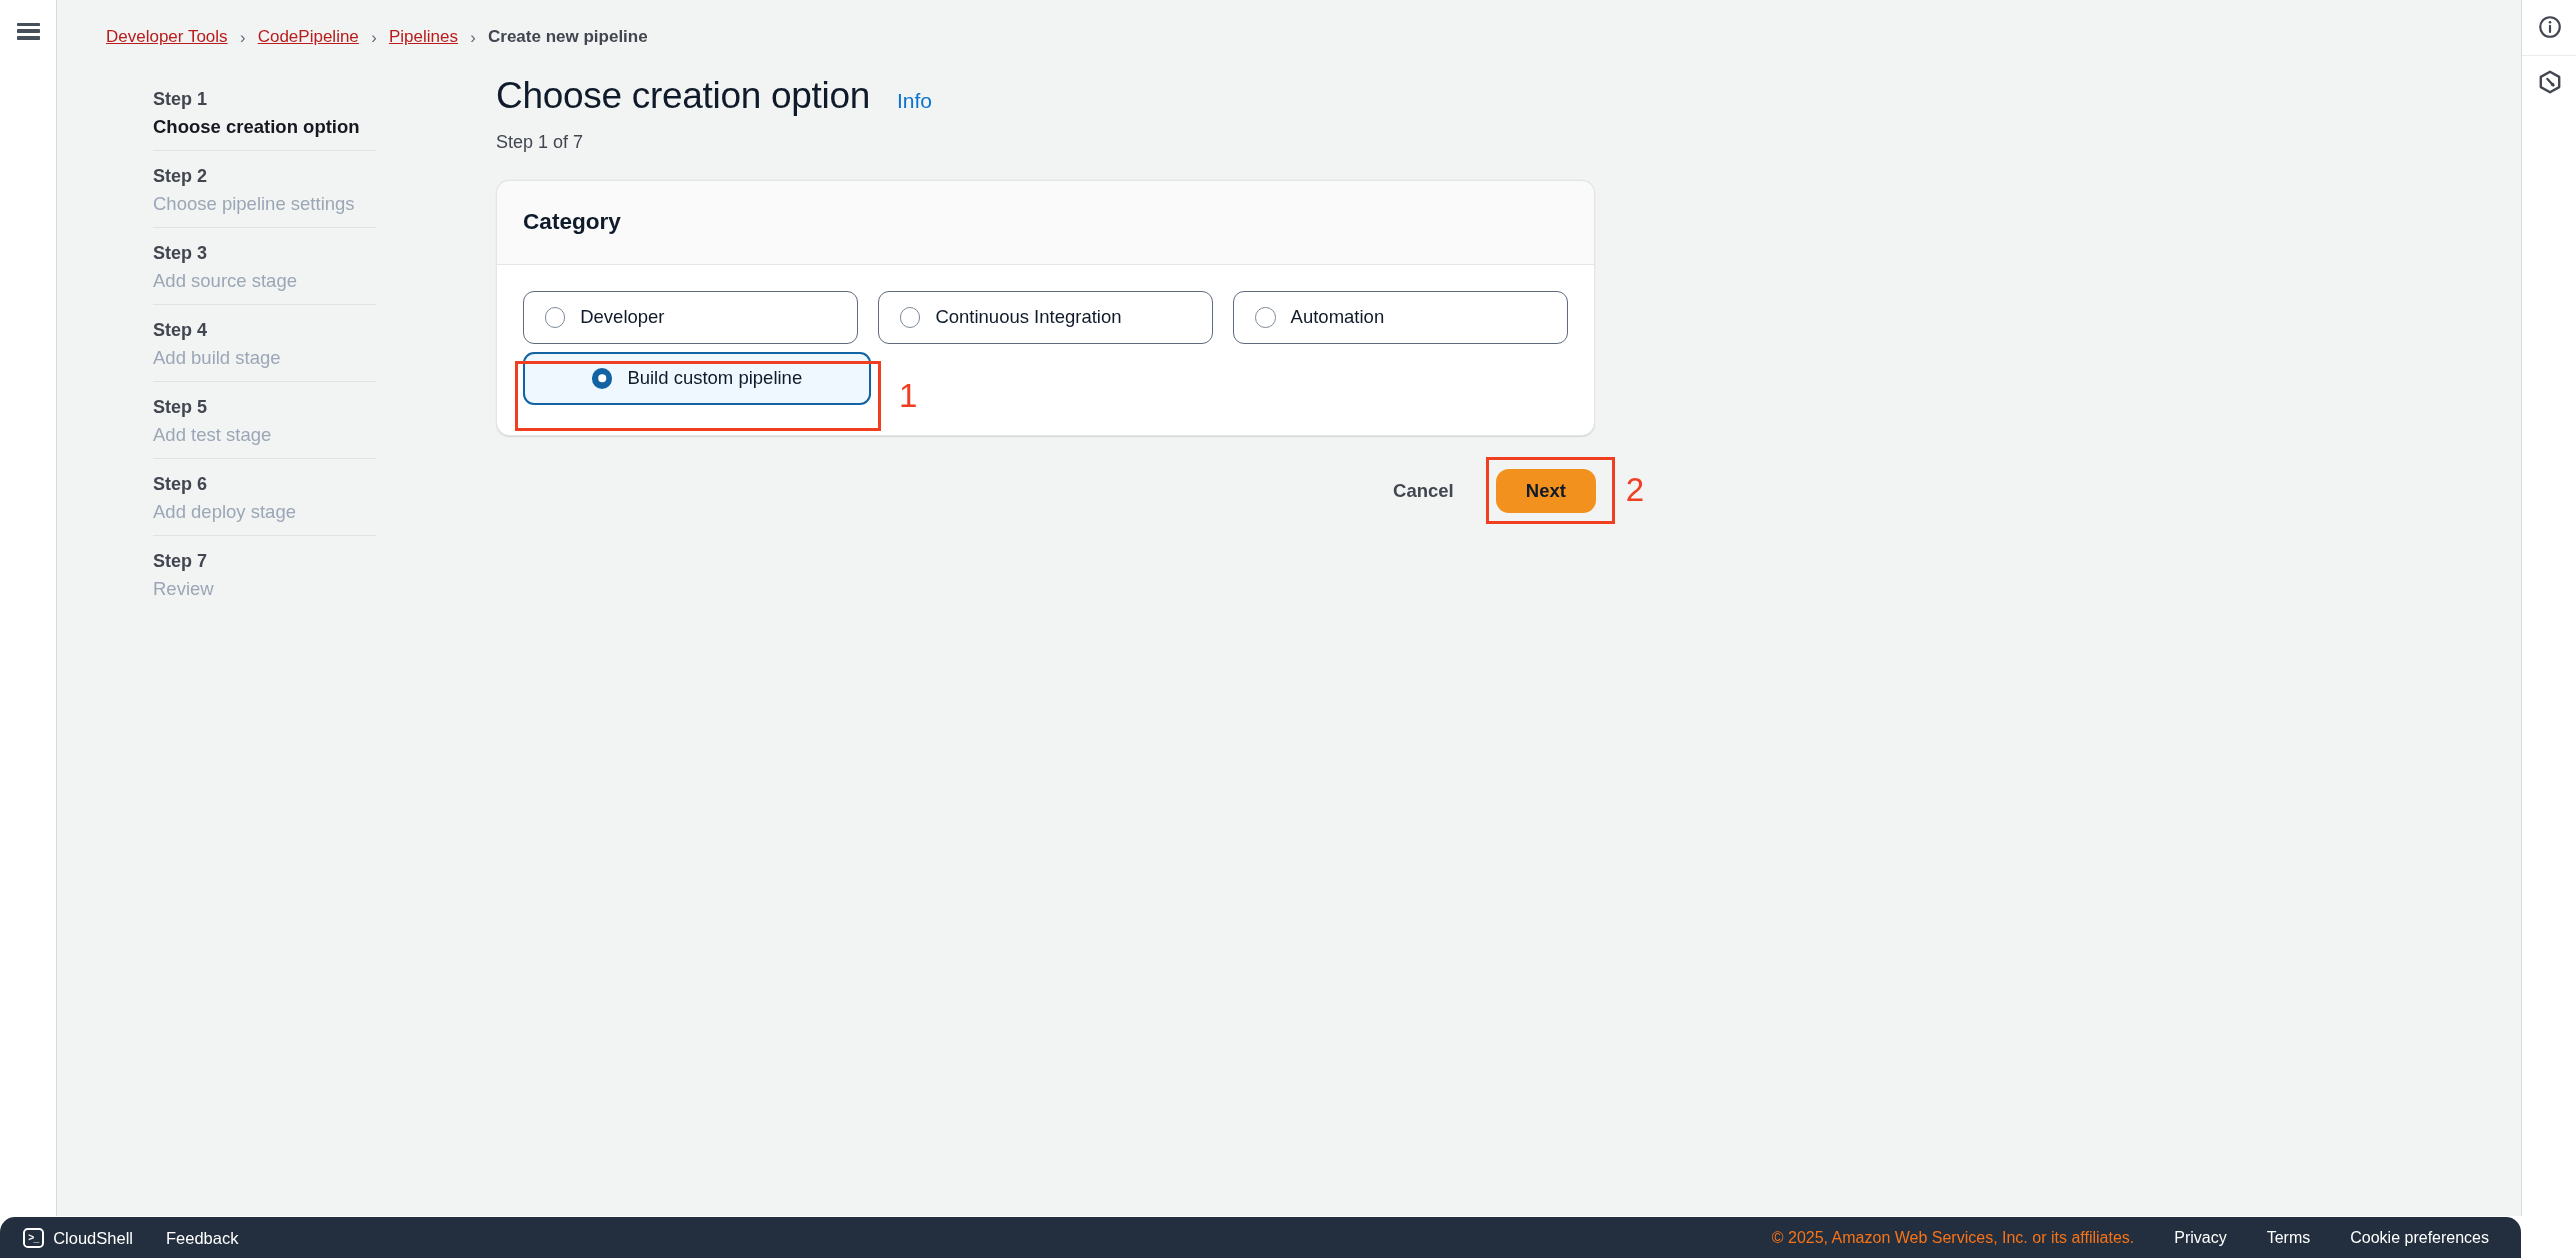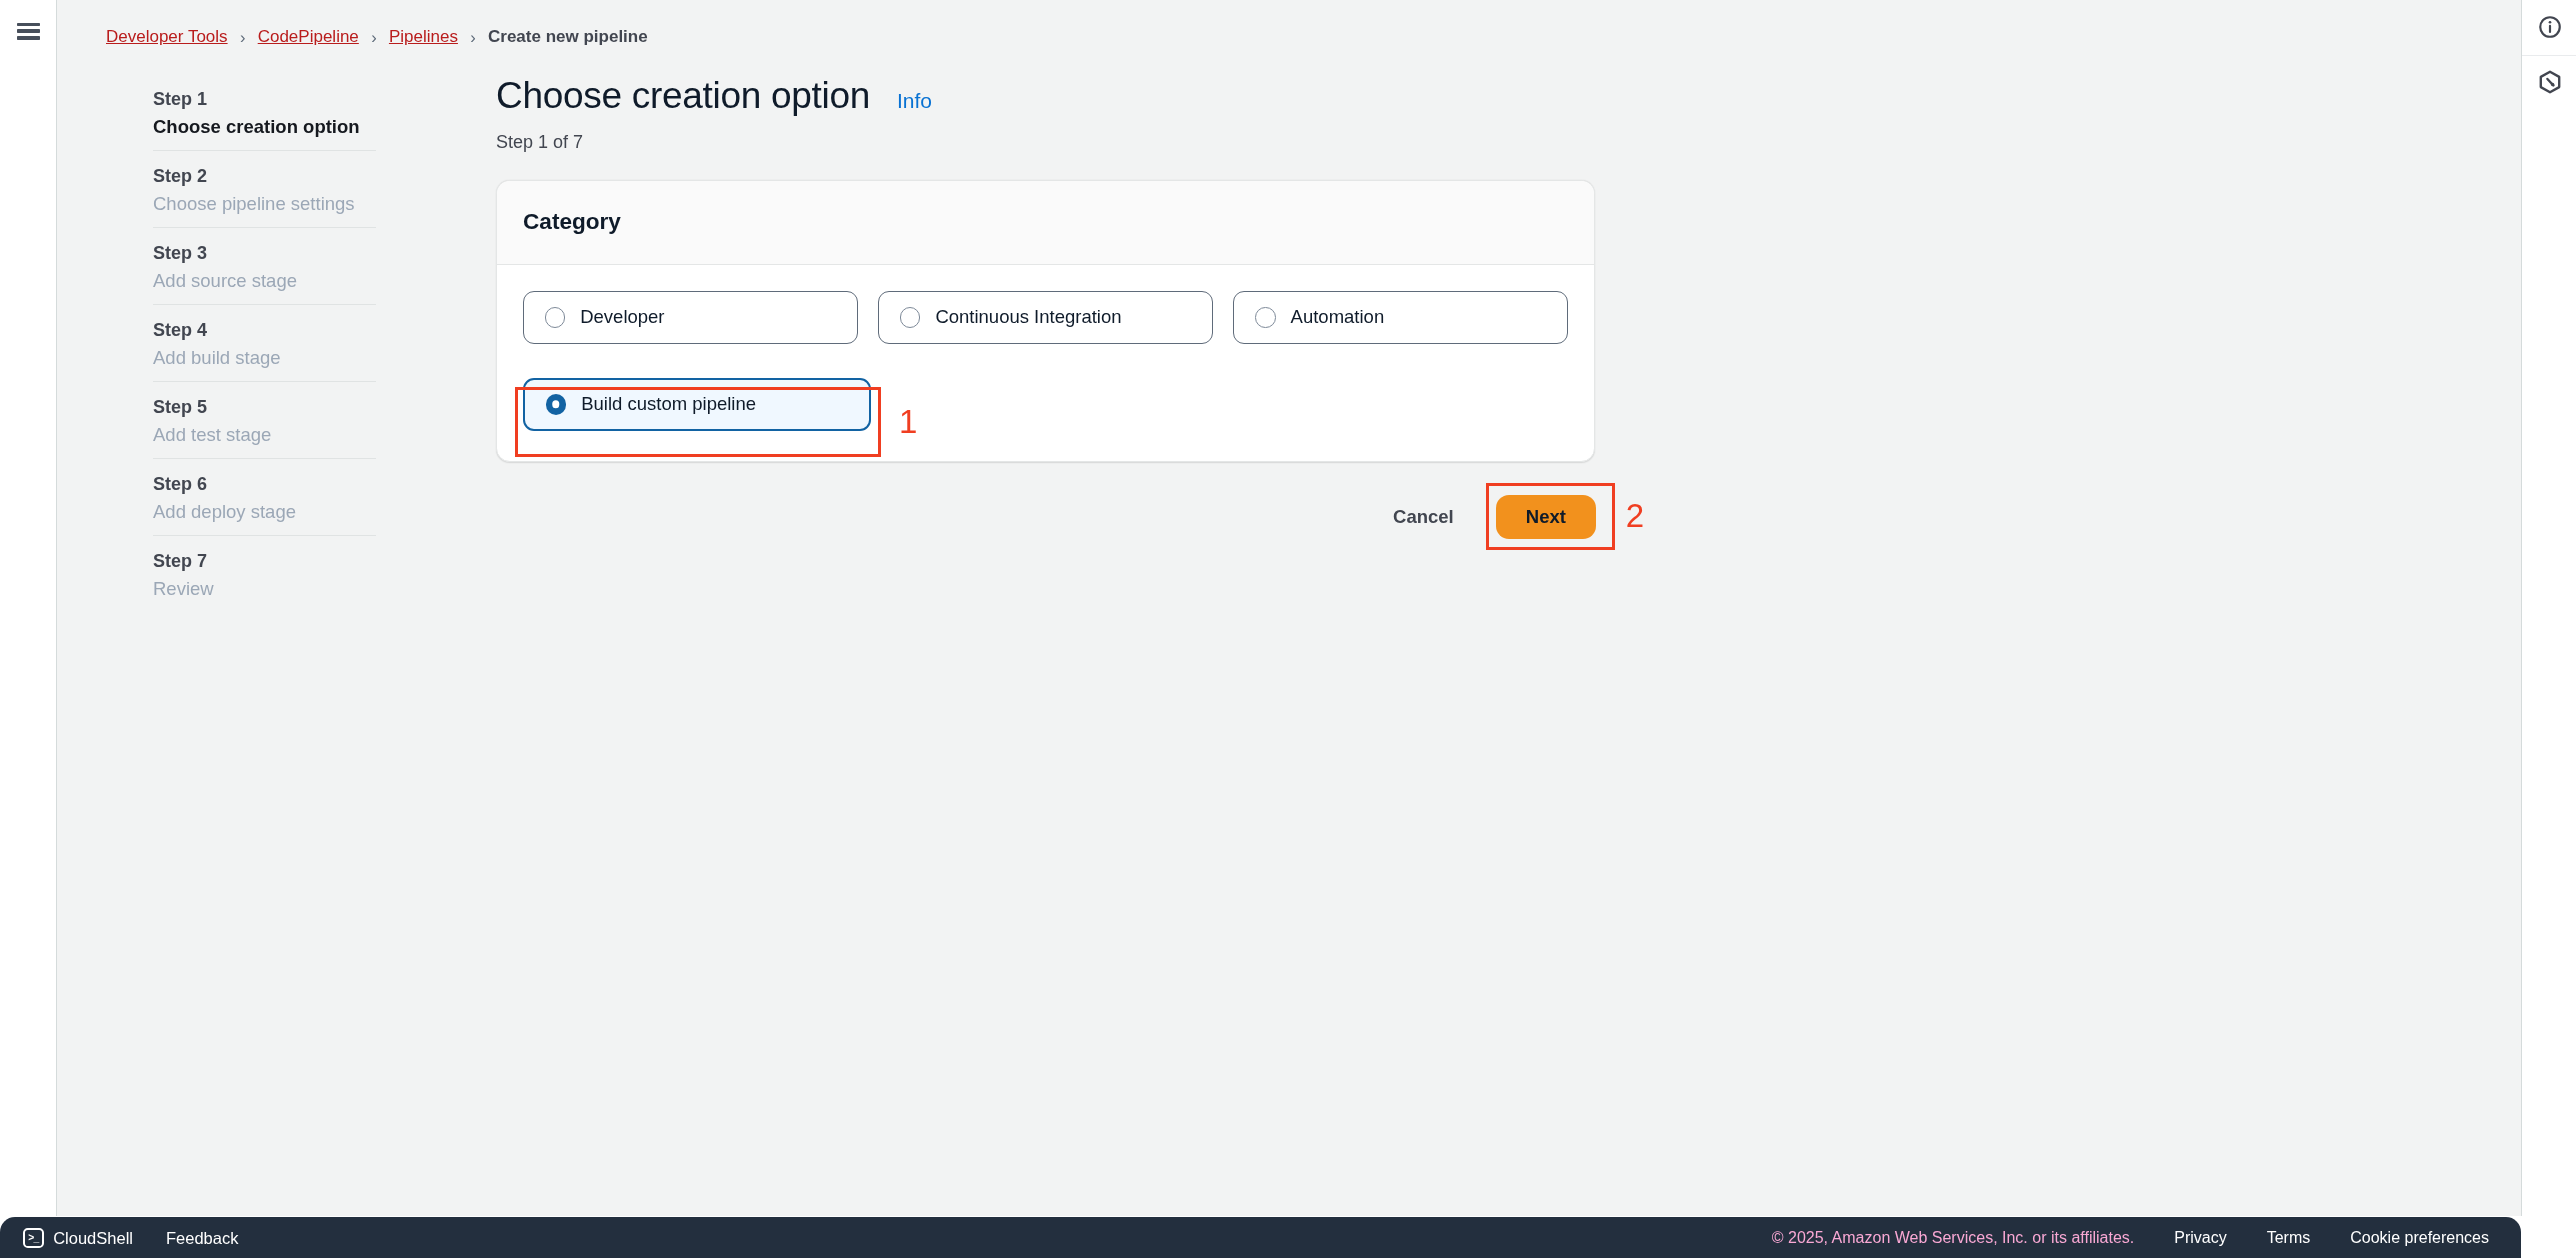--- a/index.html
+++ b/index.html
@@ -104,21 +104,21 @@
   .tile-row { display: flex; gap: 20.6px; }
   .tile {
     width: 348px; height: 53px;
     display: flex; align-items: center;
     padding: 0 20.6px;
     background: #ffffff;
     border: 1.4px solid #5f6b7a;
     border-radius: 11px;
     cursor: pointer;
   }
-  .tile.second-row { margin-top: 34px; }
+  .tile.second-row { margin-top: 8px; justify-content: center; }
   .tile.selected {
     background: #f0f8ff;
     border: 2.1px solid #1263a3;
   }
   .radio {
     width: 20.6px; height: 20.6px; border-radius: 50%;
     border: 1.7px solid #7d8998;
     background: #ffffff;
     flex: 0 0 auto;
     position: relative;
@@ -181,21 +181,21 @@
   .f-left { display: flex; align-items: center; padding-left: 23px; gap: 33px; }
   .f-item { display: flex; align-items: center; gap: 9.6px; font-size: 16.5px; cursor: pointer; color: #ffffff; }
   .cloudshell-icon {
     width: 20.6px; height: 20.6px;
     border: 2.1px solid #ffffff; border-radius: 4.8px;
     display: flex; align-items: center; justify-content: center;
     font-size: 10.3px; font-weight: 700; line-height: 1;
     letter-spacing: -0.7px;
   }
   .f-right { margin-left: auto; display: flex; align-items: center; gap: 40px; padding-right: 32px; }
-  .f-copy { font-size: 16px; color: #f9a8d4; }
+  .f-copy { font-size: 16px; color: #f97316; }
   .f-link { font-size: 16px; color: #ffffff; cursor: pointer; }
 </style>
 </head>
 <body>
 
 <div id="app">
 
   <div class="left-rail">
     <div class="hamburger">
       <i></i>

